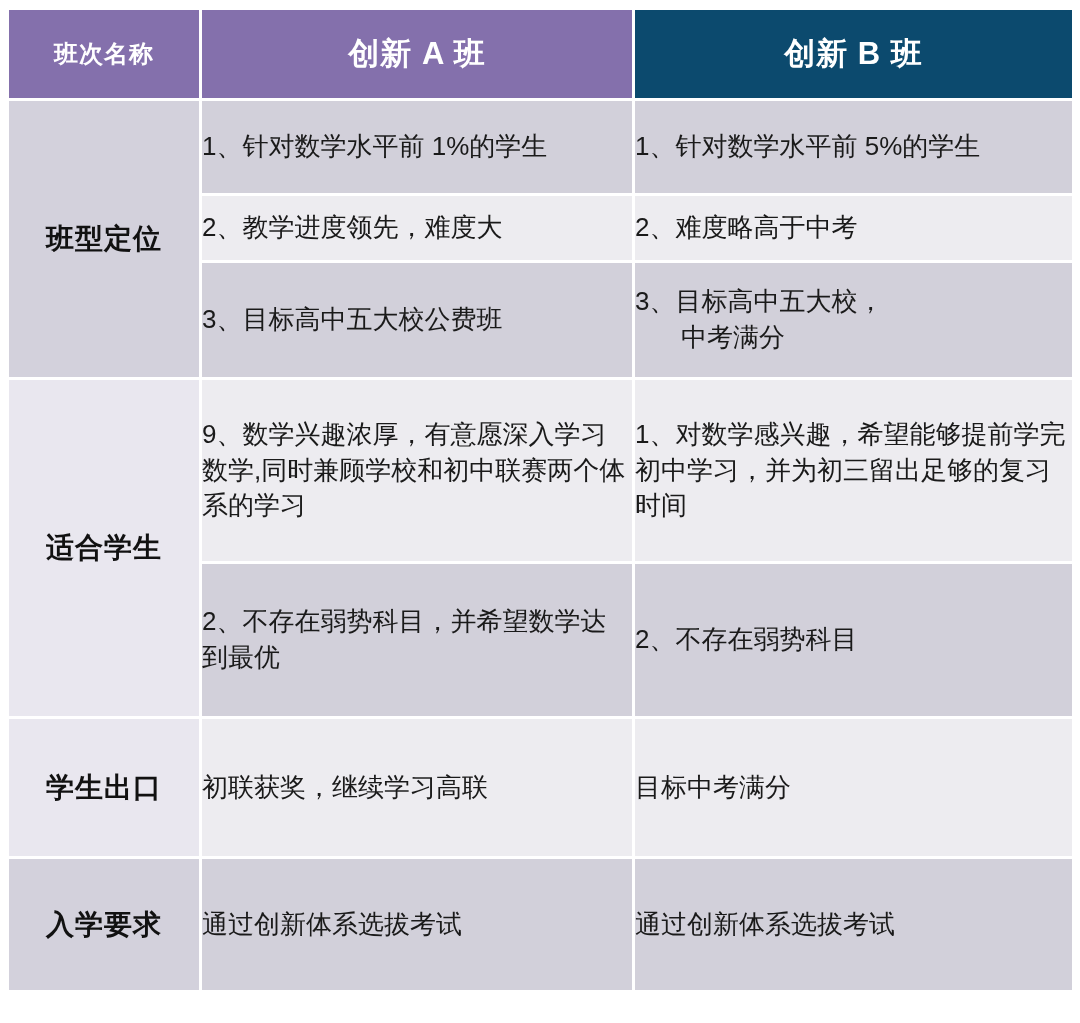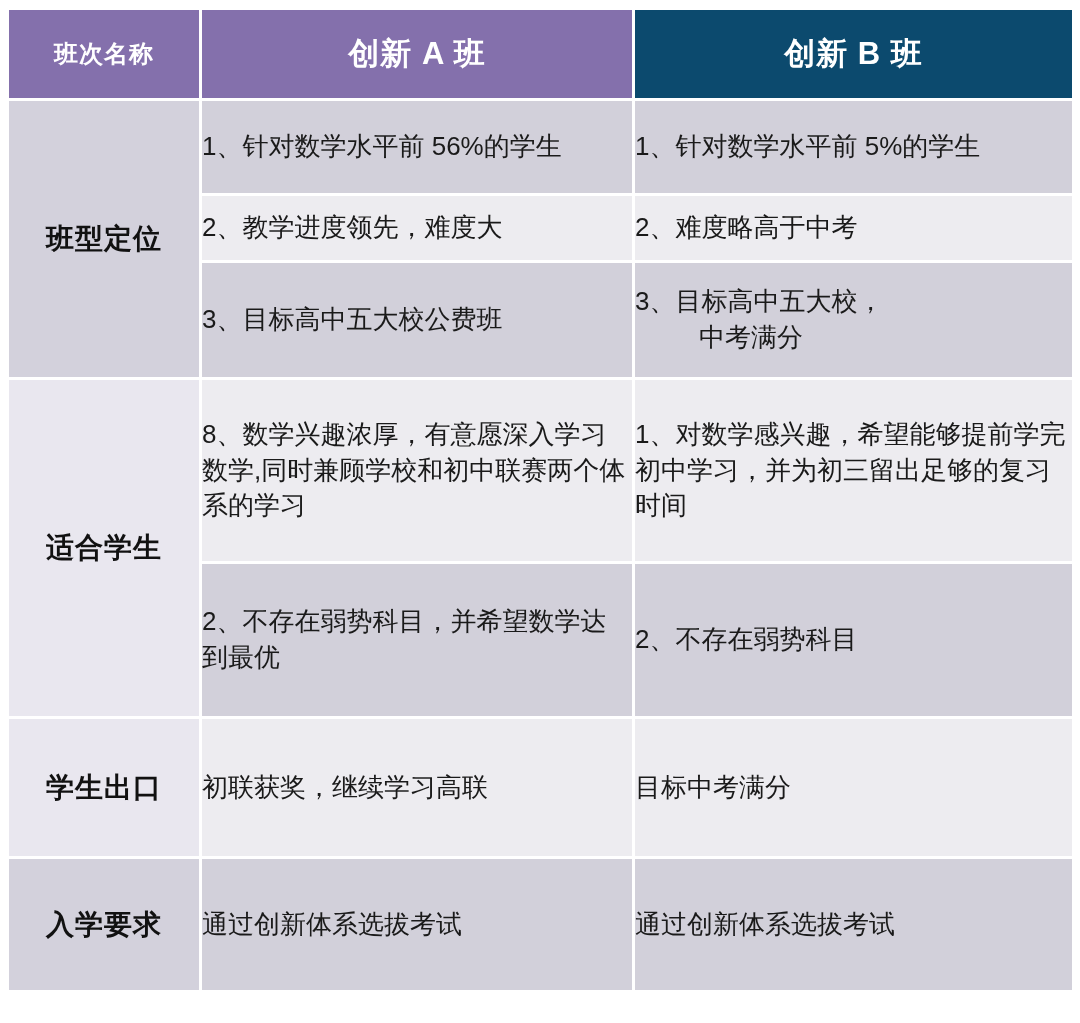--- a/index.html
+++ b/index.html
@@ -70,21 +70,21 @@
   .content-cell {
     font-size: 26px;
     color: #1a1a1a;
     line-height: 1.38;
     padding: 6px 14px 6px 16px;
     box-sizing: border-box;
   }
   .shade-dark  { background: #D2D0DA; }
   .shade-light { background: #EDECF0; }
 
-  .cell-indent2 { display: block; padding-left: 64px; }
+  .cell-indent2 { display: block; padding-left: 46px; }
 
   .h-92  { height: 92px; }
   .h-88  { height: 64px; }
   .h-114 { height: 114px; }
   .h-181 { height: 181px; }
   .h-152 { height: 152px; }
   .h-137 { height: 137px; }
   .h-131 { height: 131px; }
 </style>
 </head>
@@ -100,38 +100,38 @@
     <tbody>
 
       <tr>
         <th class="hdr-cell hdr-label" style="background-color: rgb(132, 112, 172); color: rgb(255, 255, 255);">班次名称</th>
         <th class="hdr-cell" style="background-color: rgb(132, 112, 172); color: rgb(255, 255, 255);">创新 A 班</th>
         <th class="hdr-cell" style="background-color: #0c4a6e; color: rgb(255, 255, 255);">创新 B 班</th>
       </tr>
 
       <tr>
         <td class="label-cell label-dark" rowspan="3" style="background-color: rgb(211, 209, 220);">班型定位</td>
-        <td class="content-cell shade-dark h-92" style="background-color: rgb(210, 208, 218); color: rgb(26, 26, 26);">1、针对数学水平前 56%的学生</td>
+        <td class="content-cell shade-dark h-92" style="background-color: rgb(210, 208, 218); color: rgb(26, 26, 26);">1、针对数学水平前 1%的学生</td>
         <td class="content-cell shade-dark h-92" style="background-color: rgb(210, 208, 218); color: rgb(26, 26, 26);">1、针对数学水平前 5%的学生</td>
       </tr>
       <tr>
         <td class="content-cell shade-light h-88" style="background-color: rgb(237, 236, 240); color: rgb(26, 26, 26);">2、教学进度领先，难度大</td>
         <td class="content-cell shade-light h-88" style="background-color: rgb(237, 236, 240); color: rgb(26, 26, 26);">2、难度略高于中考</td>
       </tr>
       <tr>
         <td class="content-cell shade-dark h-114" style="background-color: rgb(210, 208, 218); color: rgb(26, 26, 26);">3、目标高中五大校公费班</td>
         <td class="content-cell shade-dark h-114" style="background-color: rgb(210, 208, 218); color: rgb(26, 26, 26);">
           <span>3、目标高中五大校，</span>
           <span class="cell-indent2">中考满分</span>
         </td>
       </tr>
 
       <tr>
         <td class="label-cell label-light" rowspan="2" style="background-color: rgb(233, 231, 239);">适合学生</td>
-        <td class="content-cell shade-light h-181" style="background-color: rgb(237, 236, 240); color: rgb(26, 26, 26);">8、数学兴趣浓厚，有意愿深入学习数学,同时兼顾学校和初中联赛两个体系的学习</td>
+        <td class="content-cell shade-light h-181" style="background-color: rgb(237, 236, 240); color: rgb(26, 26, 26);">9、数学兴趣浓厚，有意愿深入学习数学,同时兼顾学校和初中联赛两个体系的学习</td>
         <td class="content-cell shade-light h-181" style="background-color: rgb(237, 236, 240); color: rgb(26, 26, 26);">1、对数学感兴趣，希望能够提前学完初中学习，并为初三留出足够的复习时间</td>
       </tr>
       <tr>
         <td class="content-cell shade-dark h-152" style="background-color: rgb(210, 208, 218); color: rgb(26, 26, 26);">2、不存在弱势科目，并希望数学达到最优</td>
         <td class="content-cell shade-dark h-152" style="background-color: rgb(210, 208, 218); color: rgb(26, 26, 26);">2、不存在弱势科目</td>
       </tr>
 
       <tr>
         <td class="label-cell label-light" style="background-color: rgb(233, 231, 239);">学生出口</td>
         <td class="content-cell shade-light h-137" style="background-color: rgb(237, 236, 240); color: rgb(26, 26, 26);">初联获奖，继续学习高联</td>

